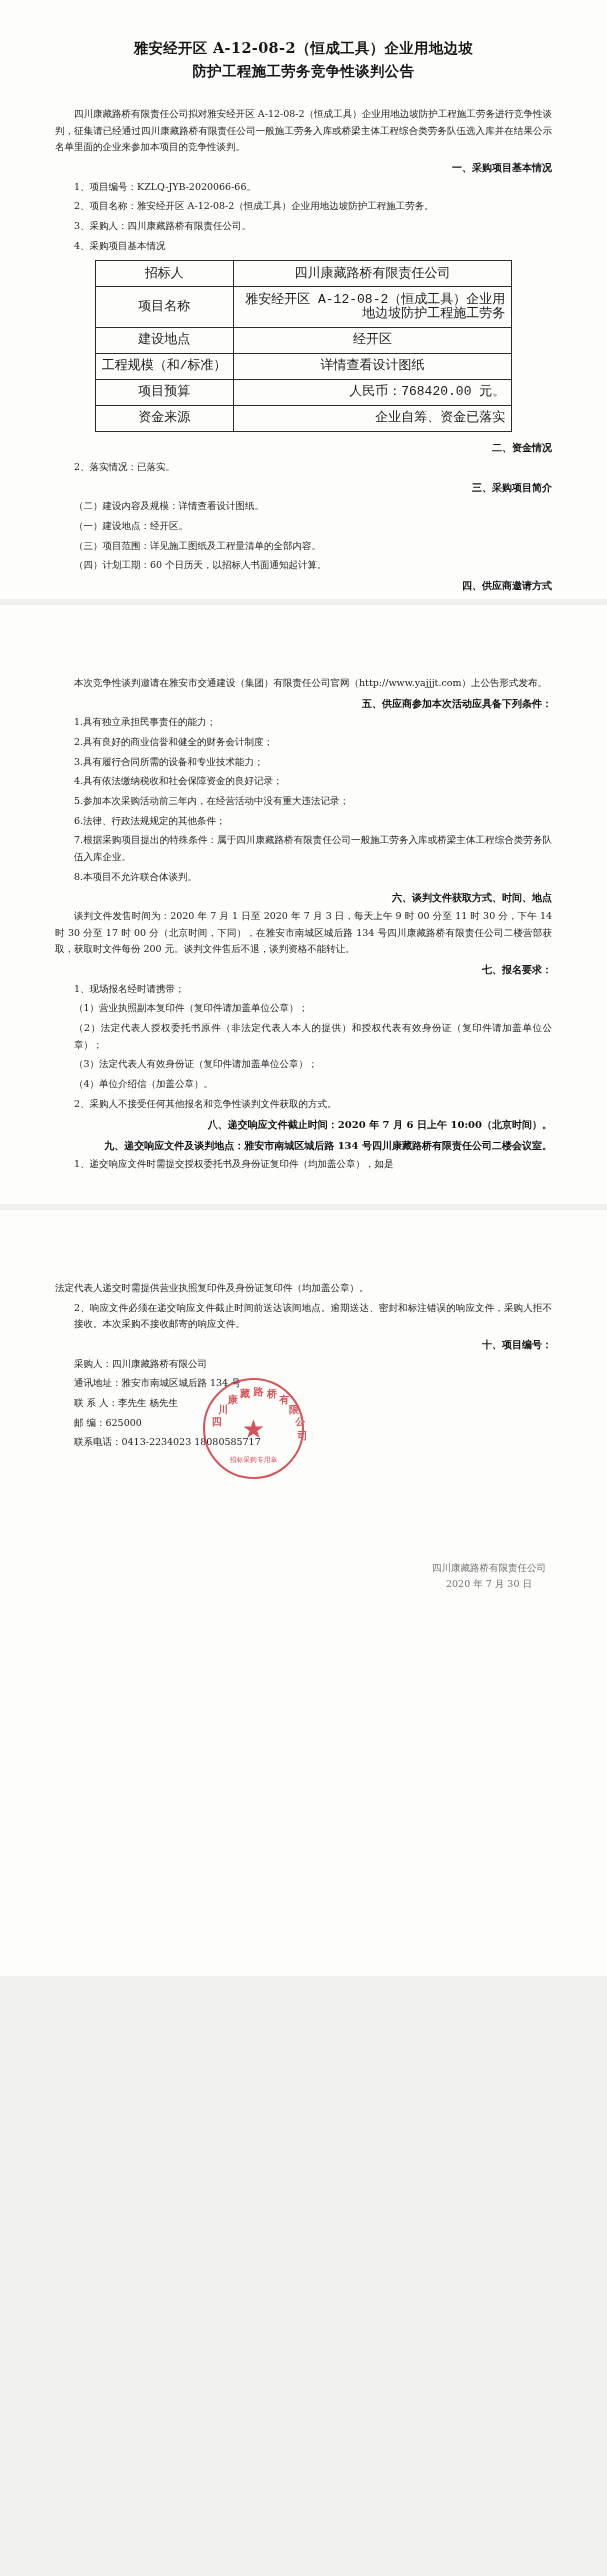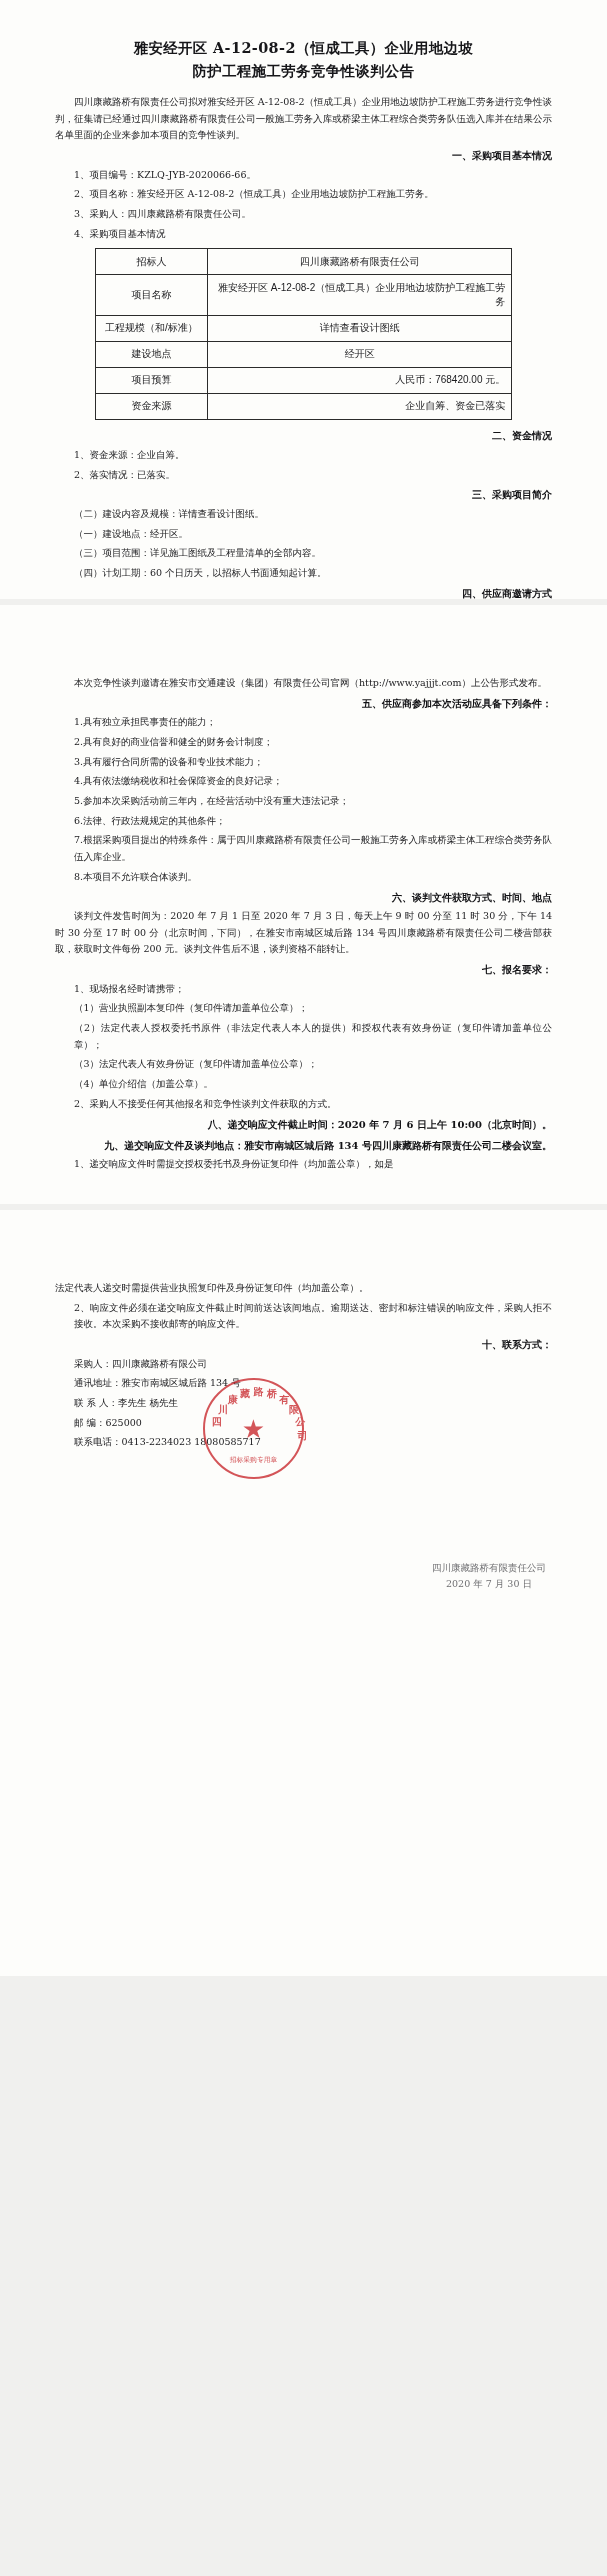--- a/index.html
+++ b/index.html
@@ -26,21 +26,21 @@
   .gap { height: 6px; background: #f0f0ee; }
 
   .doc-title {
     text-align: center;
     font-family: "DejaVu Serif", "Liberation Serif", serif;
     font-weight: bold;
     font-size: 14.4px;
     line-height: 23px;
     letter-spacing: 0.4px;
     color: #17171a;
-    margin-bottom: 12px;
+    margin-bottom: 24px;
   }
   .doc-title .line { display: block; }
 
   p.para {
     font-family: "DejaVu Serif", "Liberation Serif", serif;
     font-size: 9.5px;
     line-height: 16.7px;
     color: #1b1b1e;
     margin: 0 0 3px 0;
     text-align: justify;
@@ -57,22 +57,22 @@
     color: #131316;
     margin: 3px 0 1.5px 0;
     text-indent: 2em;
     text-align: right;
   }
 
   table.info {
     border-collapse: collapse;
     width: 84%;
     margin: 6px auto 7.6px auto;
-    font-family: Liberation Sans, sans-serif;
-    font-size: 10px;
+    font-family: Liberation Mono, monospace;
+    font-size: 13px;
     color: #1b1b1e;
   }
   table.info td {
     border: 0.8px solid #2b2b2b;
     padding: 5.3px 6px;
     line-height: 14.4px;
     vertical-align: middle;
   }
   table.info td.k {
     width: 27%;
@@ -163,40 +163,39 @@
       <tbody>
         <tr>
           <td class="k">招标人</td>
           <td class="vc">四川康藏路桥有限责任公司</td>
         </tr>
         <tr>
           <td class="k">项目名称</td>
           <td class="v">雅安经开区 A-12-08-2（恒成工具）企业用地边坡防护工程施工劳务</td>
         </tr>
         <tr>
+          <td class="k">建设地点</td>
+          <td class="vc">经开区</td>
+        </tr>
+        <tr>
           <td class="k">工程规模（和/标准）</td>
           <td class="vc">详情查看设计图纸</td>
         </tr>
         <tr>
-          <td class="k">建设地点</td>
-          <td class="vc">经开区</td>
-        </tr>
-        <tr>
           <td class="k">项目预算</td>
           <td class="v">人民币：768420.00 元。</td>
         </tr>
         <tr>
           <td class="k">资金来源</td>
           <td class="v">企业自筹、资金已落实</td>
         </tr>
       </tbody>
     </table>
 
     <div class="sec-head">二、资金情况</div>
-    <p class="para hang">1、资金来源：企业自筹。</p>
     <p class="para hang">2、落实情况：已落实。</p>
 
     <div class="sec-head">三、采购项目简介</div>
     <p class="para hang">（二）建设内容及规模：详情查看设计图纸。</p>
     <p class="para hang">（一）建设地点：经开区。</p>
     <p class="para hang">（三）项目范围：详见施工图纸及工程量清单的全部内容。</p>
     <p class="para hang">（四）计划工期：60 个日历天，以招标人书面通知起计算。</p>
 
     <div class="sec-head">四、供应商邀请方式</div>
   </div>
@@ -233,21 +232,21 @@
     <p class="para hang">1、递交响应文件时需提交授权委托书及身份证复印件（均加盖公章），如是</p>
   </div>
 
   <div class="gap"></div>
 
   <div class="sheet s3">
 
     <p class="para noindent">法定代表人递交时需提供营业执照复印件及身份证复印件（均加盖公章）。</p>
     <p class="para hang">2、响应文件必须在递交响应文件截止时间前送达该间地点。逾期送达、密封和标注错误的响应文件，采购人拒不接收。本次采购不接收邮寄的响应文件。</p>
 
-    <div class="sec-head">十、联系方式：</div>
+    <div class="sec-head">十、项目编号：</div>
 
     <p class="para hang"><span>采购人：</span><span>四川康藏路桥有限公司</span></p>
     <p class="para hang"><span>通讯地址：</span><span>雅安市南城区城后路 134 号</span></p>
     <p class="para hang"><span>联 系 人：</span><span>李先生     杨先生</span></p>
     <p class="para hang"><span>邮    编：</span><span>625000</span></p>
     <p class="para hang"><span>联系电话：</span><span>0413-2234023      18080585717</span></p>
 
     <div class="seal">
       <div class="star">★</div>
       <div class="sealtext">

